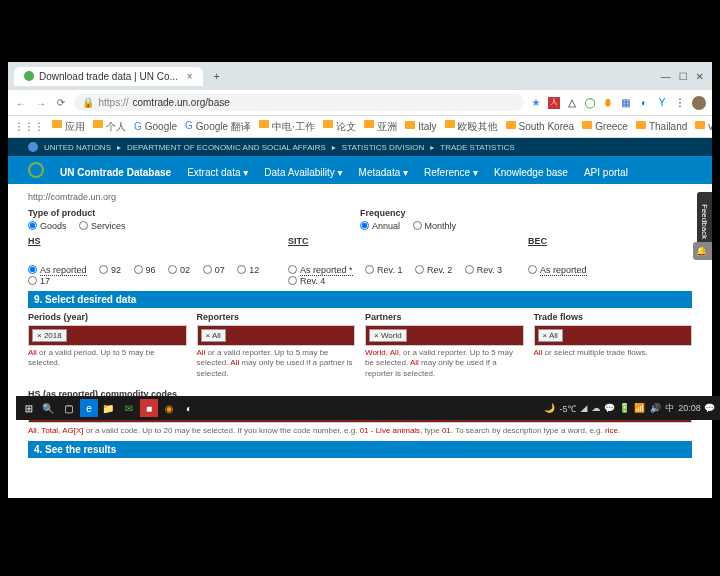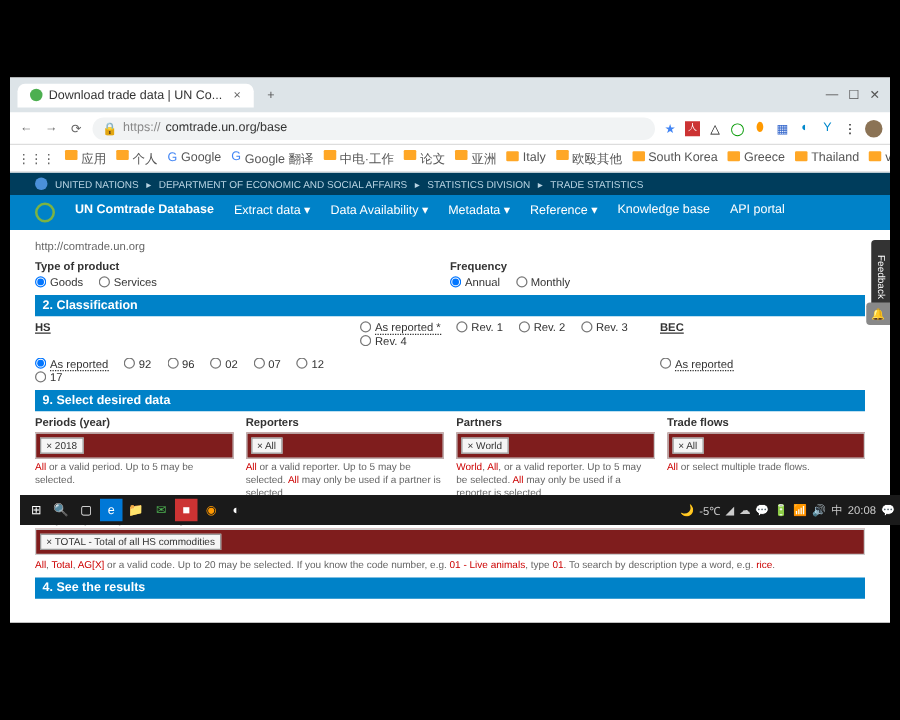--- a/index.html
+++ b/index.html
@@ -16,21 +16,21 @@
 .urlbox{flex:1;display:flex;align-items:center;gap:4px;background:#f1f3f4;border-radius:12px;padding:3px 8px;font-size:10px;color:#333}
 .righticons{display:flex;gap:6px;align-items:center;font-size:10px}
 .ri{width:12px;height:12px;display:inline-block;text-align:center}
 .avatar{width:14px;height:14px;border-radius:50%;background:#8B7355}
 .bookbar{height:22px;background:#fff;display:flex;align-items:center;padding:0 6px;gap:8px;font-size:10px;color:#555;border-bottom:1px solid #ddd;overflow:hidden}
 .bm{display:flex;align-items:flex-start;gap:3px;white-space:nowrap}
 .folder{width:10px;height:8px;background:#FFA726;border-radius:1px}
 .page{height:360px;overflow:hidden;background:#fff}
 .crumb{background:#003d5c;color:#b8d4e3;font-size:8px;padding:4px 20px;display:flex;align-items:center;gap:6px}
 .crumb span{color:#fff}
-.mainnav{background:#0082c8;color:#fff;font-size:10px;padding:6px 20px;display:flex;align-items:flex-start;gap:16px}
+.mainnav{background:#0082c8;color:#fff;font-size:10px;padding:6px 20px;display:flex;align-items:flex-end;gap:16px}
 .logo{width:16px;height:16px;border:2px solid #7CB342;border-radius:50%}
 .mainnav a{color:#fff;text-decoration:none;white-space:nowrap}
 .content{padding:8px 20px;font-size:9px;color:#333}
 .url{color:#666;font-size:9px;margin-bottom:6px}
 .sect{background:#0082c8;color:#fff;font-weight:bold;padding:3px 6px;font-size:10px;margin:4px 0}
 .row{display:flex;margin:4px 0}
 .col{flex:1}
 .lbl{font-weight:bold;font-size:9px;margin-bottom:3px}
 .radio{display:inline-flex;align-items:flex-start;gap:3px;margin-right:10px;font-size:9px}
 .radio input{width:9px;height:9px}
@@ -193,21 +193,20 @@
               <input type="radio" checked="" style="">
               <span>Annual</span>
             </label>
           <label class="radio">
               <input type="radio" style="">
               <span>Monthly</span>
             </label>
         </div>
       </div>
 
-      <div class="sect">2. Classification</div>
       <div class="classrow">
         <div class="classcol hs">
           <div class="chead">HS</div>
           <label class="radio">
               <input type="radio" checked="" style="">
               <span class="underline">As reported</span>
             </label>
           <label class="radio">
               <input type="radio" style="">
               <span>92</span>
@@ -227,20 +226,21 @@
           <label class="radio">
               <input type="radio" style="">
               <span>12</span>
             </label>
           <label class="radio">
               <input type="radio" style="">
               <span>17</span>
             </label>
         </div>
         <div class="classcol sitc">
+          <div class="chead">SITC</div>
           <label class="radio">
               <input type="radio" style="">
               <span class="underline">As reported *</span>
             </label>
           <label class="radio">
               <input type="radio" style="">
               <span>Rev. 1</span>
             </label>
           <label class="radio">
               <input type="radio" style="">

